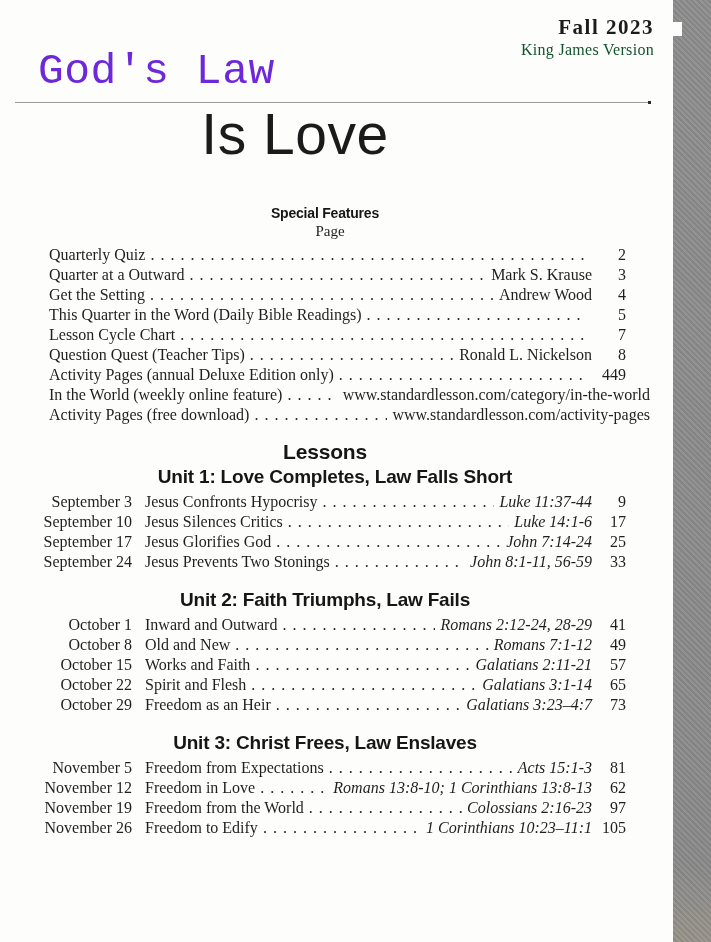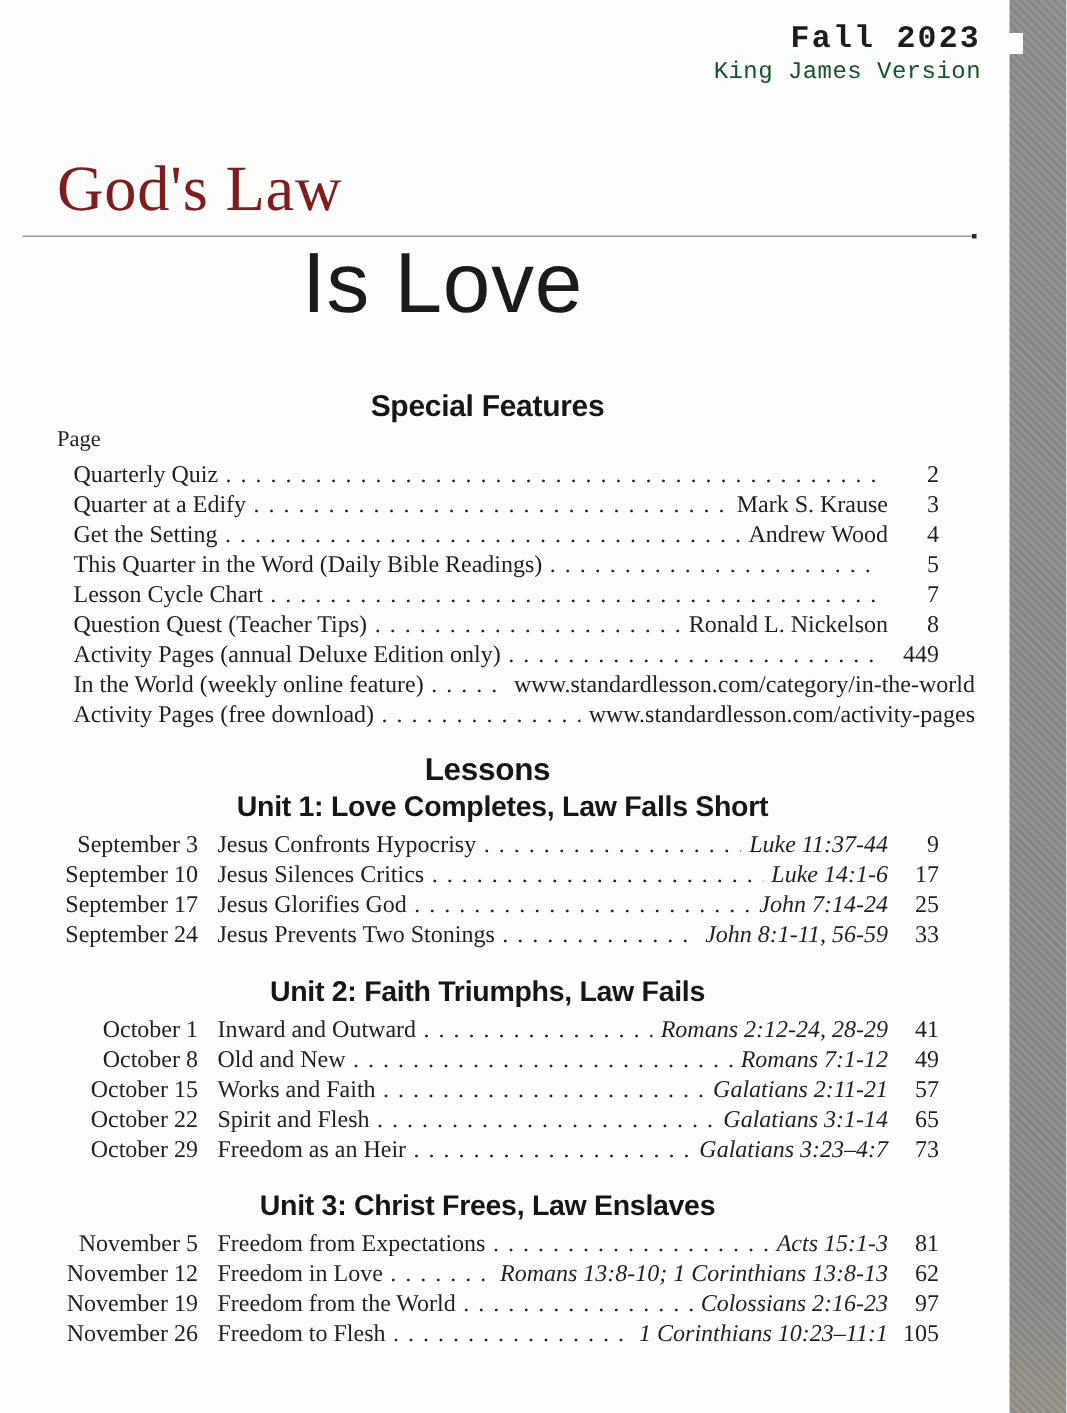--- a/index.html
+++ b/index.html
@@ -19,30 +19,30 @@
       repeating-linear-gradient(45deg, rgba(255,255,255,0.06) 0 2px, rgba(0,0,0,0.05) 2px 4px),
       linear-gradient(#8d8d8d, #8a8a8a 92%, #979289);
   }
   .scan-notch {
     position: absolute; top: 22px; right: 29px;
     width: 14px; height: 14px; background: #fdfdfc;
   }
   .edition {
     position: absolute; top: 15px; right: 57px;
     text-align: right;
-    font-family: Liberation Mono, monospace;
+    font-family: Liberation Serif, serif;
   }
   .edition .season { font-size: 21px; font-weight: 700; letter-spacing: 1.5px; color: #1c1c1c; }
   .edition .version { font-size: 16px; font-weight: 400; letter-spacing: 0.3px; color: #14532d; margin-top: 1px; }
 
   .masthead { position: relative; }
   .title-line1 {
-    margin: 103px 0 0 38px;
-    font-family: Liberation Serif, serif;
-    font-size: 43px; font-weight: 400; letter-spacing: 0.5px; color: #7f1d1d;
+    margin: 48px 0 0 38px;
+    font-family: Liberation Mono, monospace;
+    font-size: 43px; font-weight: 400; letter-spacing: 0.5px; color: #6d28d9;
     line-height: 1.1;
   }
   .title-rule {
     position: relative;
     margin: 7px 61px 0 15px; 
     border-top: 1px solid #9a9a9a;
     height: 0;
   }
   .title-rule::after {
     content: ""; position: absolute; right: -1px; top: -2px;
@@ -56,22 +56,22 @@
     line-height: 1.05;
   }
 
   .content { margin-left: 38px; width: 612px; }
 
   .heading-center {
     width: 650px; margin-left: -38px; text-align: center;
     font-family: "Liberation Sans", "DejaVu Sans", sans-serif;
     font-weight: 700; color: #161616; letter-spacing: -0.2px;
   }
-  .sf-heading { margin-top: 40px; font-size: 20px; }
-  .page-label { text-align: left; padding-right: 28px; font-size: 15px; margin-top: 2px; }
+  .sf-heading { margin-top: 40px; font-size: 14px; }
+  .page-label { text-align: center; padding-right: 28px; font-size: 15px; margin-top: 2px; }
 
   .toc-rows { margin-top: 5px; margin-left: 11px; }
   .toc-row {
     display: flex; align-items: baseline;
     font-size: 16px; line-height: 20px; white-space: nowrap;
   }
   .toc-title { flex: 0 0 auto; }
   .leader {
     flex: 1 1 auto; overflow: hidden; margin: 0 5px;
     min-width: 10px;
@@ -114,21 +114,21 @@
 
   <div class="toc-rows">
   <div class="toc-row">
     <span class="toc-title">Quarterly Quiz</span>
     <span class="leader"></span>
 
     <span class="toc-page">2</span>
   </div>
 
   <div class="toc-row">
-    <span class="toc-title">Quarter at a Edify</span>
+    <span class="toc-title">Quarter at a Outward</span>
     <span class="leader"></span>
     <span class="toc-author">Mark S. Krause</span>
     <span class="toc-page">3</span>
   </div>
 
   <div class="toc-row">
     <span class="toc-title">Get the Setting</span>
     <span class="leader"></span>
     <span class="toc-author">Andrew Wood</span>
     <span class="toc-page">4</span>
@@ -284,21 +284,21 @@
   <div class="toc-row lesson-row">
     <span class="lesson-date">November 19</span>
     <span class="toc-title">Freedom from the World</span>
     <span class="leader"></span>
     <span class="lesson-ref">Colossians 2:16-23</span>
     <span class="toc-page">97</span>
   </div>
 
   <div class="toc-row lesson-row">
     <span class="lesson-date">November 26</span>
-    <span class="toc-title">Freedom to Flesh</span>
+    <span class="toc-title">Freedom to Edify</span>
     <span class="leader"></span>
     <span class="lesson-ref">1 Corinthians 10:23–11:1</span>
     <span class="toc-page">105</span>
   </div>
 </div>
   </section>
 </div>
 
 </div>
 

